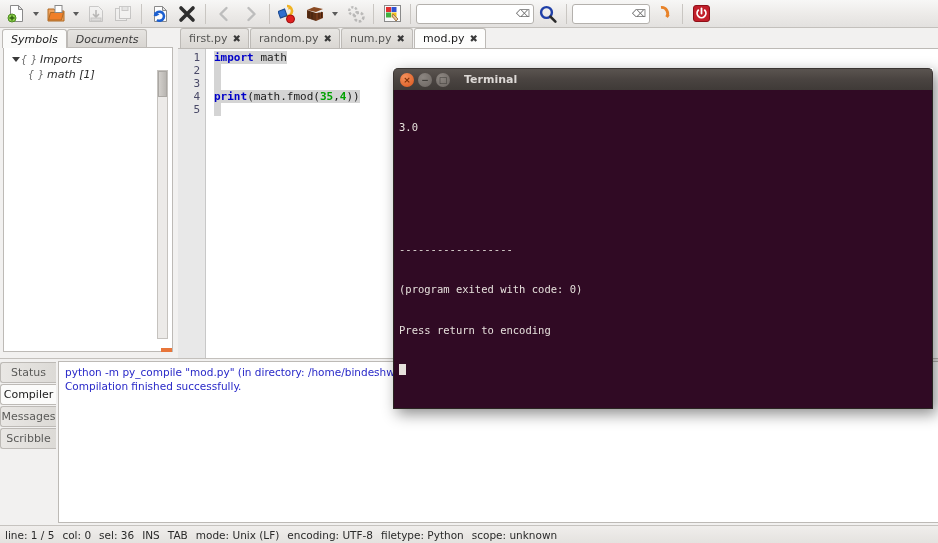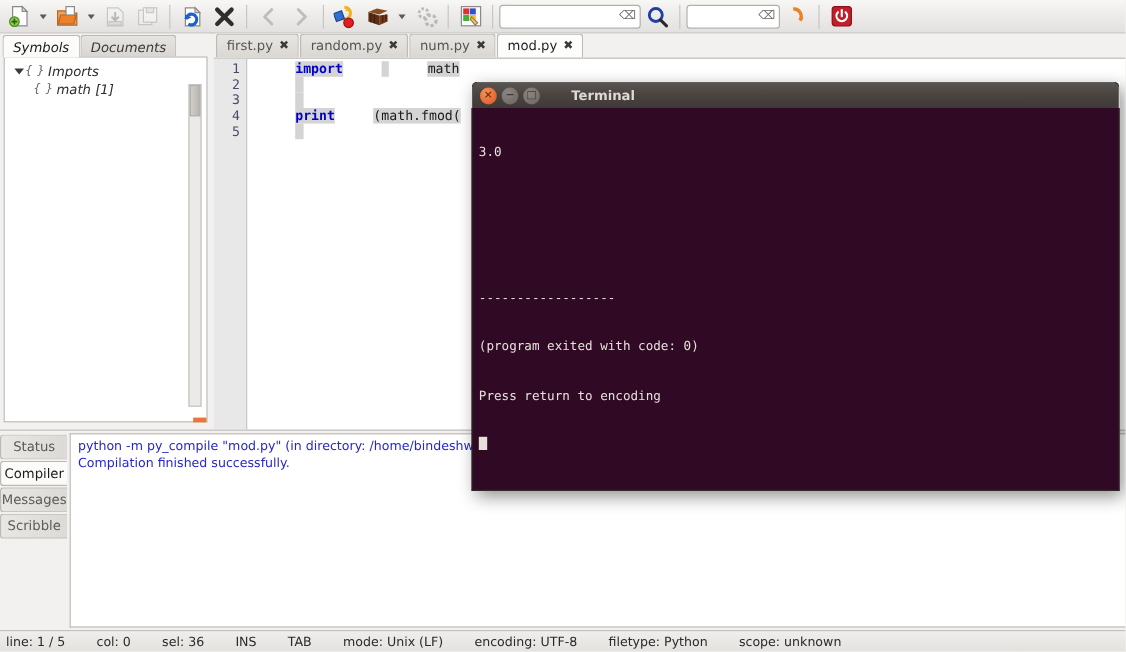--- a/index.html
+++ b/index.html
@@ -92,21 +92,21 @@
     width: 28px; background: #e8e8e8; border-right: 1px solid #c8c8c8;
     font-family: "DejaVu Sans Mono", monospace; font-size: 11px; color: #4a4a68;
     padding-top: 2px; text-align: right; padding-right: 5px;
   }
   .gutter div { height: 13px; line-height: 13px; }
   .code {
     flex: 1; font-family: "DejaVu Sans Mono", monospace; font-size: 11px;
     padding-top: 2px; padding-left: 8px; position: relative;
   }
   .code .ln { height: 13px; line-height: 13px; white-space: pre; }
-  .sel { background: #d4d4d4; margin-left: 32px; }
+  .sel { background: #d4d4d4; }
   .kw { color: #0000c8; font-weight: bold; }
   .num { color: #00a000; font-weight: bold; }
   .plain { color: #1a1a1a; }
 
   
   .bottom {
     position: absolute; left: 0; right: 0; bottom: 18px; height: 167px;
     background: #f2f1f0; border-top: 1px solid #c3c0bc;
     display: flex;
   }
@@ -126,42 +126,42 @@
     font-size: 10.5px; color: #2828c8;
     overflow: hidden; white-space: nowrap;
   }
   .bp-content div { line-height: 14px; }
 
   
   .statusbar {
     position: absolute; left: 0; right: 0; bottom: 0; height: 18px;
     background: linear-gradient(to bottom,#f0eeec,#e4e2df);
     border-top: 1px solid #c6c3bf;
-    display: flex; align-items: center; gap: 26px; padding-left: 5px;
+    display: flex; align-items: center; gap: 8px; padding-left: 5px;
     font-size: 10.5px; color: #2a2a2a;
   }
 
   
   .term {
     position: absolute; left: 393px; top: 68px; width: 540px; height: 341px;
     box-shadow: 4px 5px 14px rgba(0,0,0,0.45);
   }
   .term-tb {
     height: 22px;
     background: linear-gradient(to bottom,#5a5450 0%,#4a4441 48%,#3f3a37 100%);
     border: 1px solid #3a3532; border-bottom: none;
     border-radius: 5px 5px 0 0;
     display: flex; align-items: center; padding-left: 6px; gap: 4px;
   }
   .wb { width: 14px; height: 14px; border-radius: 50%; display:flex; align-items:center; justify-content:center;
         font-size: 9px; font-weight: bold; color: #5a2a10; }
   .wb.close { background: radial-gradient(circle at 35% 30%, #f4925d, #d9541b); color:#7a2e06;}
   .wb.min { background: radial-gradient(circle at 35% 30%, #8c8681, #6a6460); color:#3d3a37;}
   .wb.max { background: radial-gradient(circle at 35% 30%, #8c8681, #6a6460); color:#3d3a37;}
-  .term-title { color: #ddd9d6; font-size: 11px; font-weight: bold; margin-left: 22px; }
+  .term-title { color: #ddd9d6; font-size: 11px; font-weight: bold; margin-left: 10px; }
   .term-body {
     height: 319px;
     background: #300a24;
     border: 1px solid #2a2522; border-top: none;
     padding: 4px 5px;
     font-family: "DejaVu Sans Mono", monospace;
     font-size: 10.5px; color: #e6e0dc; line-height: 13.5px;
     white-space: pre;
   }
   .cursor { display:inline-block; width: 7px; height: 11px; background:#e6e0dc; vertical-align:-1px; }

